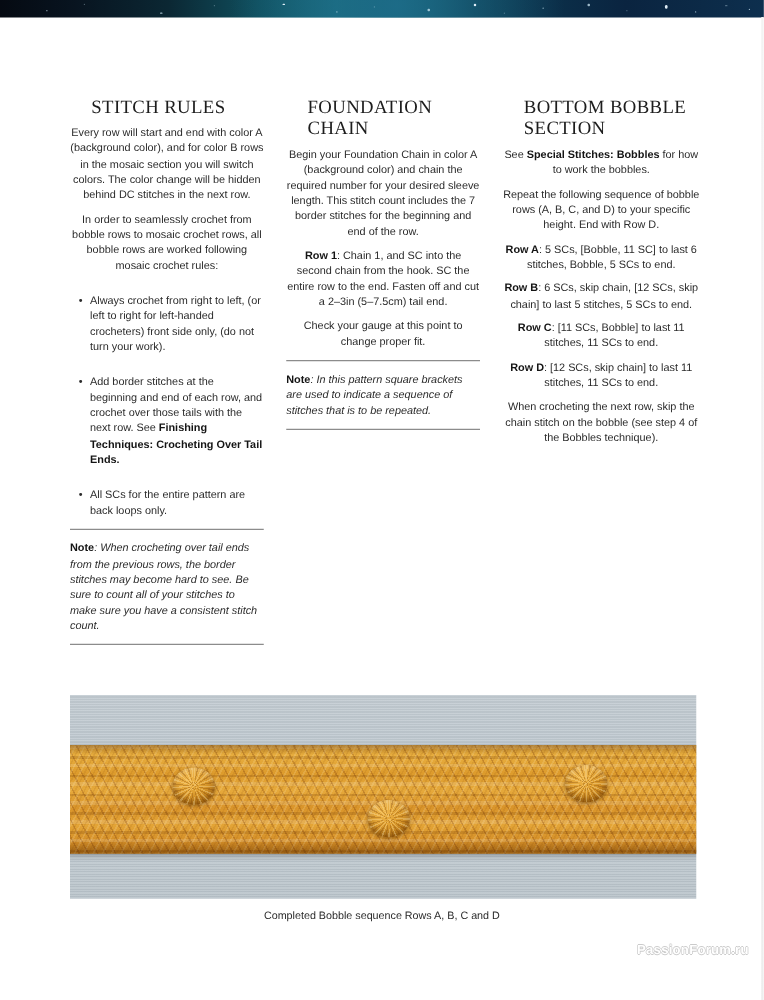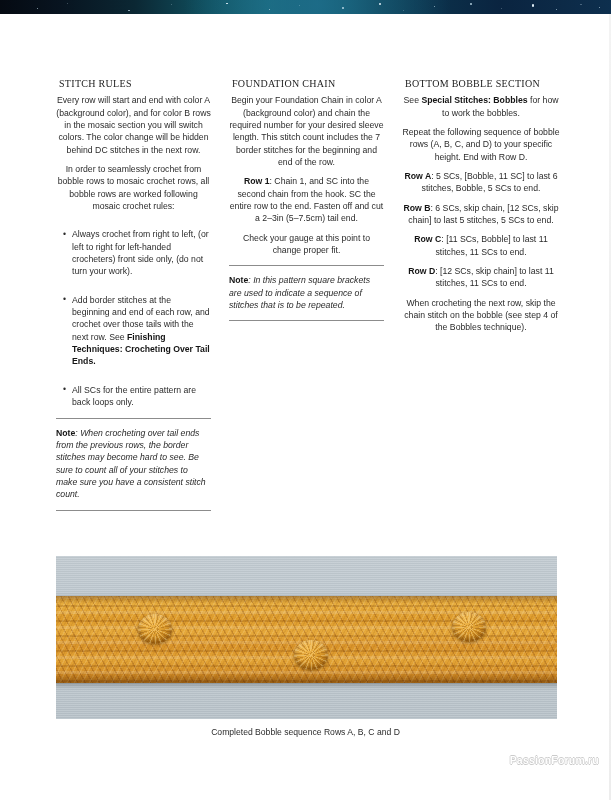--- a/index.html
+++ b/index.html
@@ -65,25 +65,25 @@
     gap: 0;
   }
   .col {
     width: 155px;
     margin-right: 18px;
   }
   .col:last-child { margin-right: 0; width: 158px; }
 
   h2.col-head {
     font-family: "Liberation Serif", serif;
-    font-size: 10px;
+    font-size: 15px;
     font-weight: normal;
     letter-spacing: .3px;
     color: #1d1d1d;
-    margin: 0 0 5px 3px;
+    margin: 0 0 5px 17px;
     line-height: 1.13;
   }
 
   p.body {
     font-family: Liberation Sans, sans-serif;
     font-size: 8.7px;
     line-height: 1.42;
     color: #2b2b2b;
     margin: 0 0 7px 0;
     text-align: center;

